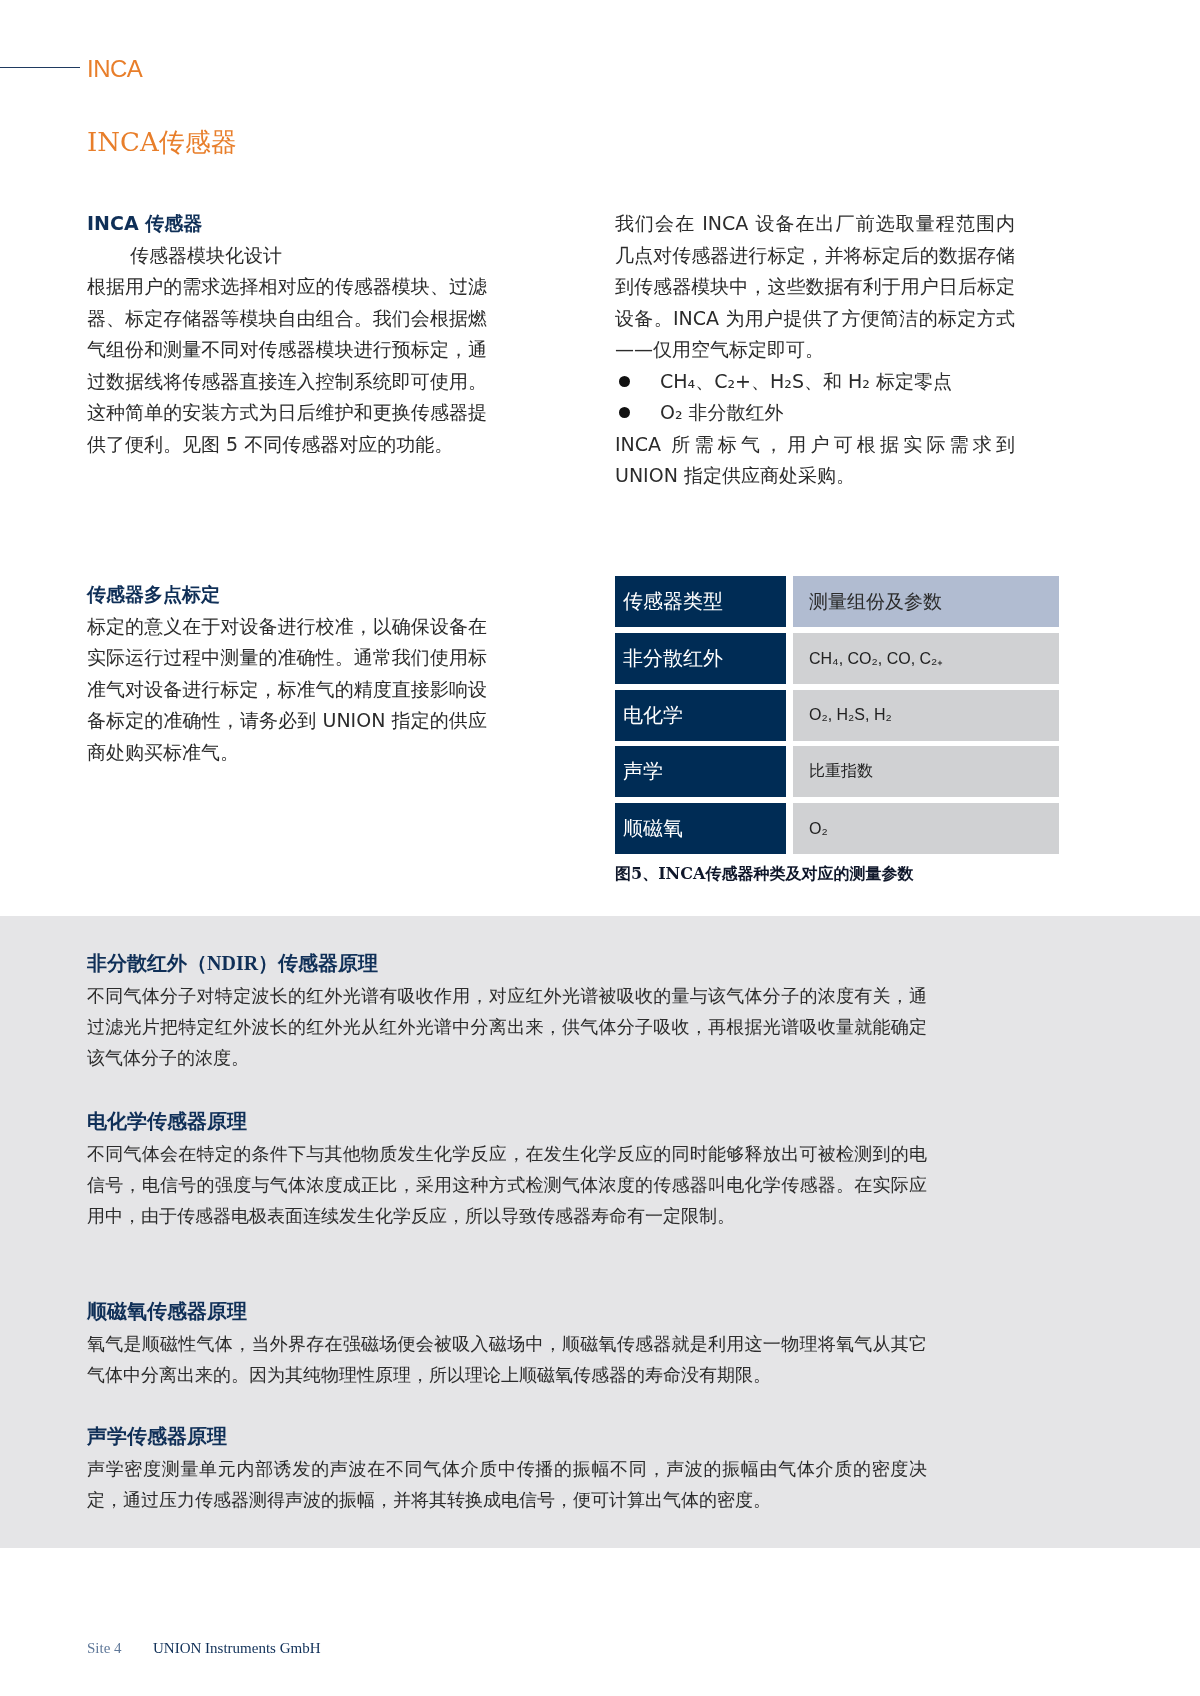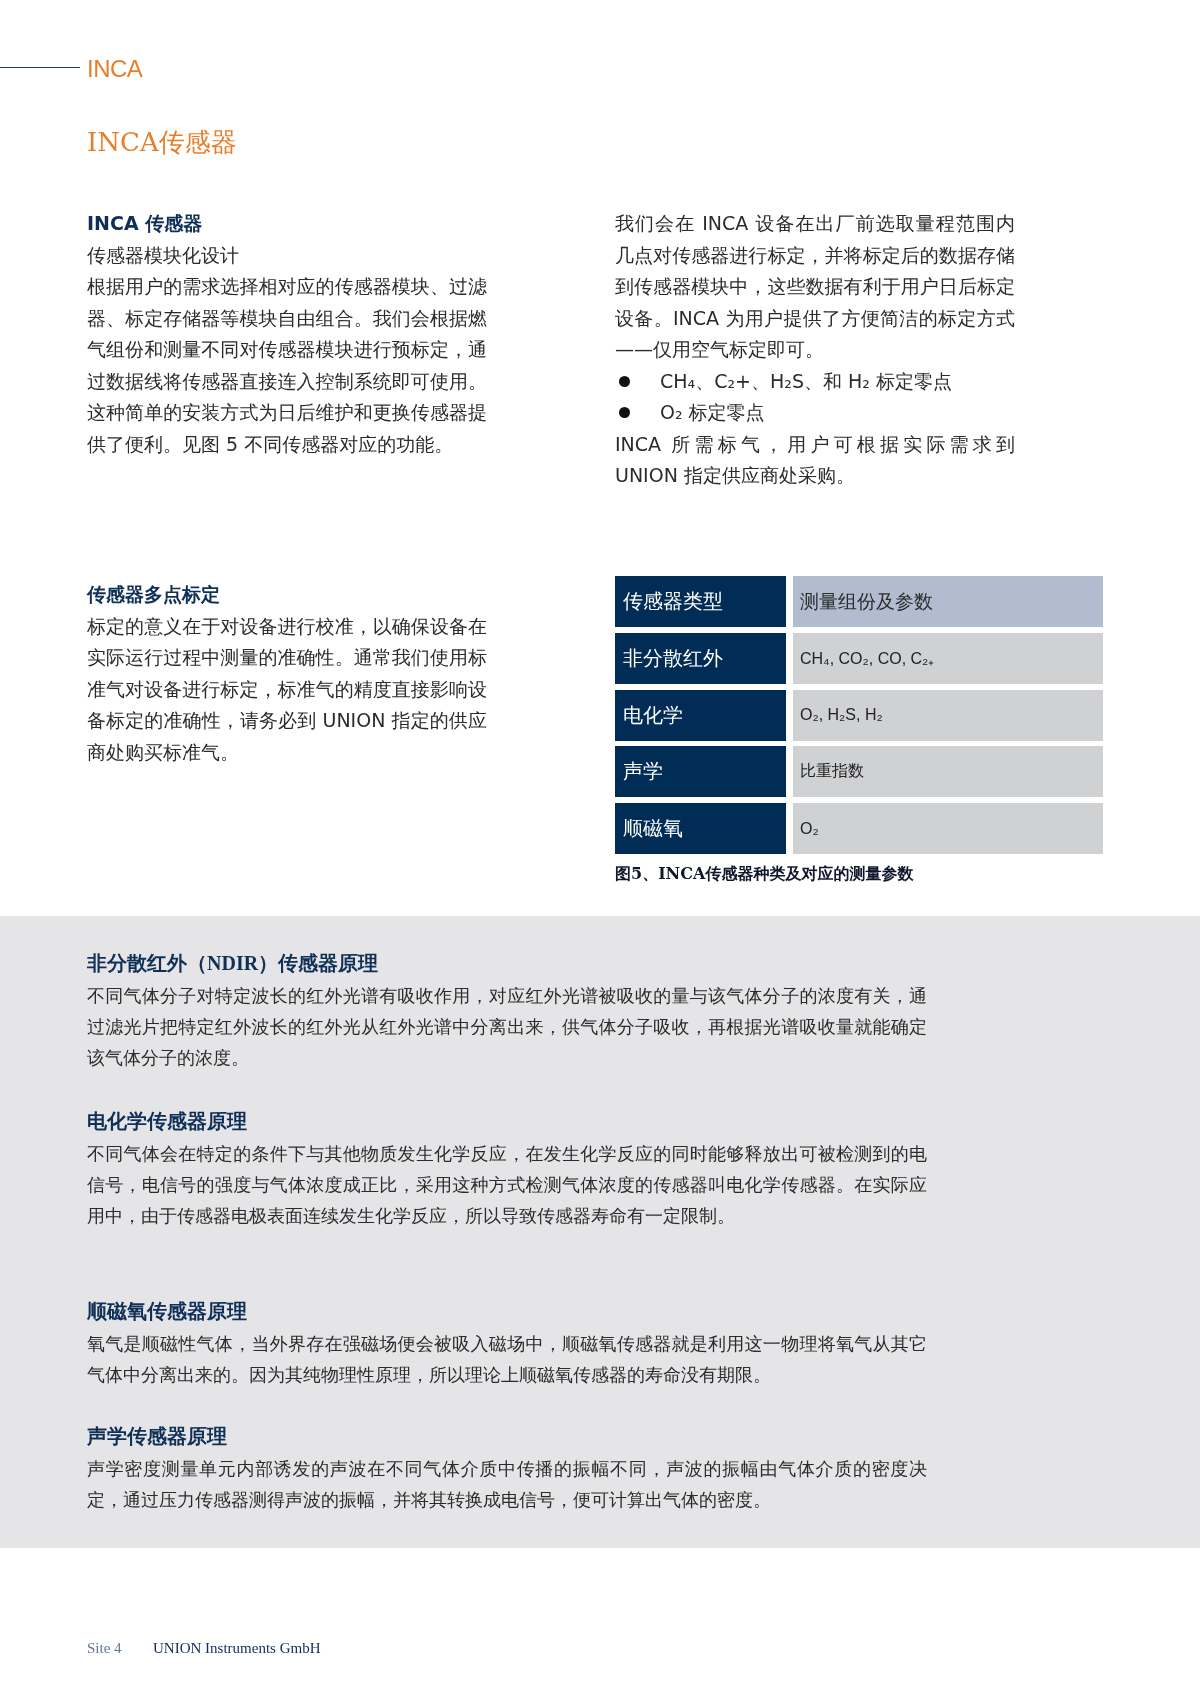--- a/index.html
+++ b/index.html
@@ -10,29 +10,29 @@
   }
   .header-rule { position: absolute; left: 0; top: 67px; width: 80px; height: 1px; background: #1f3a60; }
   .header-label { position: absolute; left: 87px; top: 55px; font-family: "Liberation Sans", sans-serif; font-size: 24px; color: #e87e2a; letter-spacing: -0.5px; }
   .page-title { position: absolute; left: 87px; top: 125px; font-family: "DejaVu Serif", "Liberation Serif", serif; font-size: 26px; color: #e87e2a; font-weight: normal; }
 
   .col { position: absolute; width: 400px; font-size: 19px; line-height: 31.5px; color: #2b2b2b; }
   .col-left-1 { left: 87px; top: 208px; }
   .col-right-1 { left: 615px; top: 208px; width: 400px; }
   .col-left-2 { left: 87px; top: 579px; }
   .sec-heading { color: #0f2f57; font-weight: bold; font-size: 19px; }
-  .sec-sub { color: #2b2b2b; }
+  .sec-sub { color: #2b2b2b; margin-left: 43px; }
   .para { text-align: justify; }
   .bullet { display: flex; align-items: center; }
   .bullet .dot { width: 11px; height: 11px; border-radius: 50%; background: #111; margin-left: 4px; margin-right: 30px; flex: none; }
 
-  .table { position: absolute; left: 615px; top: 576px; width: 488px; }
+  .table { position: absolute; left: 615px; top: 576px; width: 444px; }
   .row { display: flex; height: 51px; margin-bottom: 5.8px; }
   .cell-type { width: 171px; background: #002c55; color: #ffffff; font-size: 20px; display: flex; align-items: center; padding-left: 8px; margin-right: 7px; font-family: "DejaVu Serif", serif; }
-  .cell-param { flex: 1; background: #d0d1d3; color: #222; font-size: 16px; display: flex; align-items: center; padding-left: 7px; font-family: "Liberation Sans", sans-serif; }
+  .cell-param { flex: 1; background: #d0d1d3; color: #222; font-size: 16px; display: flex; align-items: center; padding-left: 16px; font-family: "Liberation Sans", sans-serif; }
   .row.head .cell-param { background: #b1bcd1; font-size: 19px; font-family: "DejaVu Serif", serif; color: #2b2b2b; }
   .caption { position: absolute; left: 615px; top: 864px; font-family: "DejaVu Serif", serif; font-size: 16px; font-weight: bold; color: #0f172a; }
 
   .gray-band { position: absolute; left: 0; top: 916px; width: 1200px; height: 632px; background: #e5e5e7; }
   .principle { position: absolute; left: 87px; width: 840px; font-size: 18px; line-height: 31px; color: #2b2b2b; font-family: Liberation Serif, serif; }
   .principle .sec-heading { font-size: 20px; margin-bottom: 2px; }
   .p1 { top: 948px; }
   .p2 { top: 1106px; }
   .p3 { top: 1296px; }
   .p4 { top: 1421px; }
@@ -55,21 +55,21 @@
 </div>
 
 <div class="col col-right-1">
   <div class="para">我们会在 INCA 设备在出厂前选取量程范围内几点对传感器进行标定，并将标定后的数据存储到传感器模块中，这些数据有利于用户日后标定设备。INCA 为用户提供了方便简洁的标定方式——仅用空气标定即可。</div>
   <div class="bullet">
     <span class="dot"></span>
     <span>CH₄、C₂+、H₂S、和 H₂ 标定零点</span>
   </div>
   <div class="bullet">
     <span class="dot"></span>
-    <span>O₂ 标定零点</span>
+    <span>O₂ 非分散红外</span>
   </div>
   <div class="para">INCA 所需标气，用户可根据实际需求到 UNION 指定供应商处采购。</div>
 </div>
 
 <div class="col col-left-2">
   <div class="sec-heading">传感器多点标定</div>
   <div class="para">标定的意义在于对设备进行校准，以确保设备在实际运行过程中测量的准确性。通常我们使用标准气对设备进行标定，标准气的精度直接影响设备标定的准确性，请务必到 UNION 指定的供应商处购买标准气。</div>
 </div>
 
 <div class="table">

